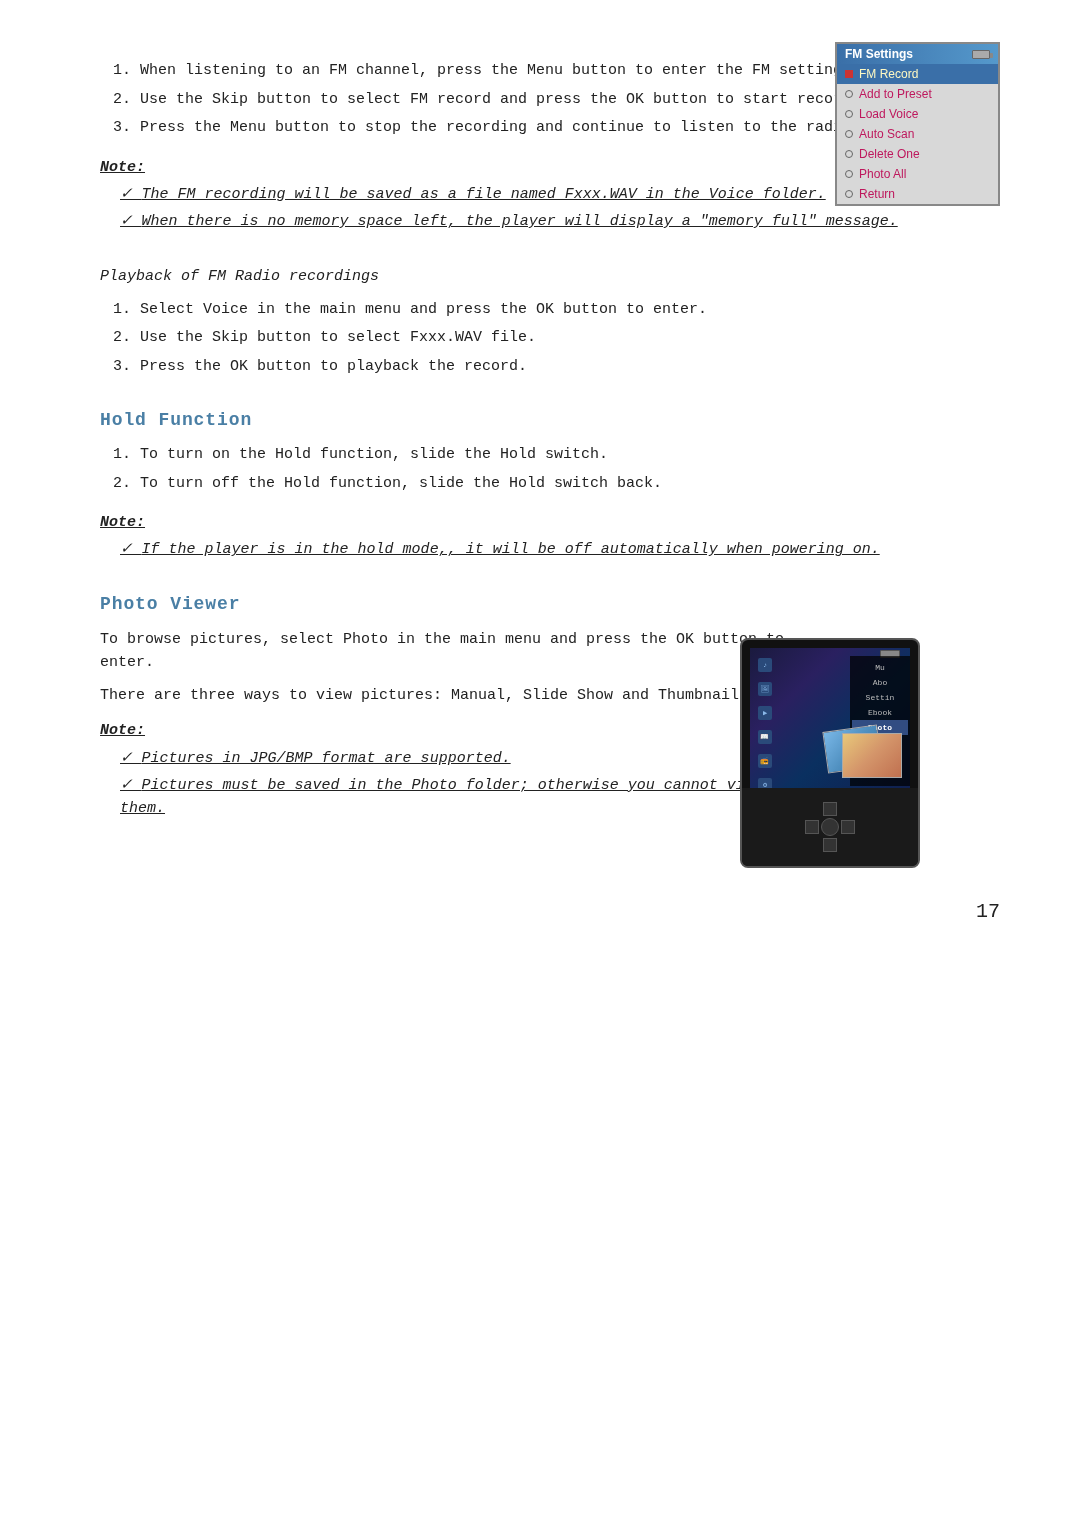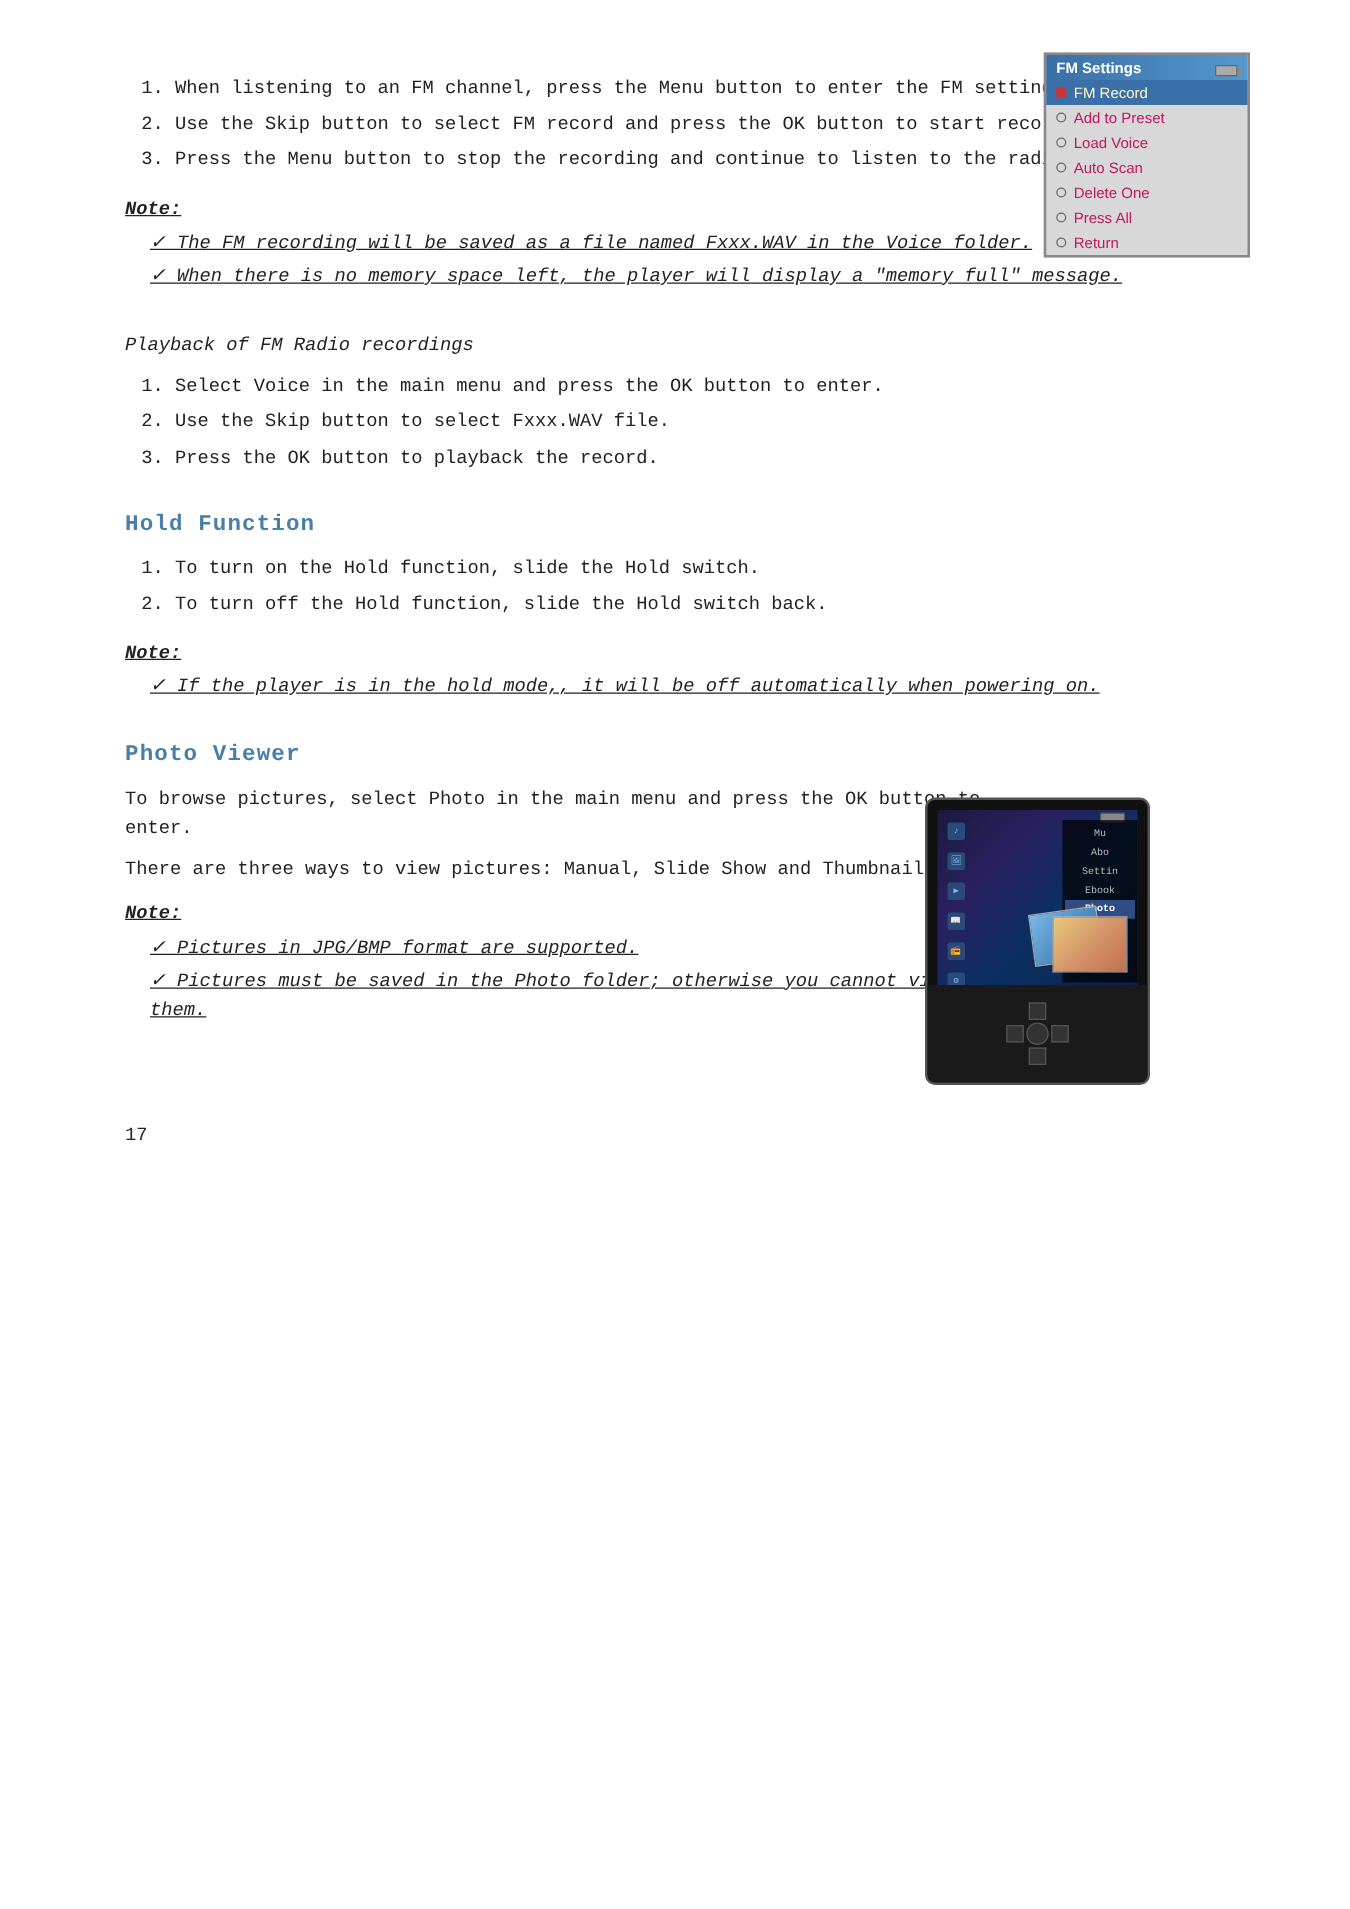--- a/index.html
+++ b/index.html
@@ -87,21 +87,21 @@
       font-family: Arial, sans-serif;
     }
 
     .fm-settings-title-bar {
       background: linear-gradient(to right, #3a6fa8, #5599cc);
       color: #fff;
       font-weight: bold;
       padding: 3px 8px;
       font-size: 12px;
       display: flex;
-      align-items: flex-end;
+      align-items: center;
       gap: 4px;
     }
 
     .fm-battery {
       background: #aaa;
       width: 18px;
       height: 9px;
       border: 1px solid #666;
       border-radius: 1px;
       margin-left: auto;
@@ -298,23 +298,23 @@
       background: #333;
       border: 1px solid #555;
     }
 
     .dpad-up { top: 0; left: 50%; transform: translateX(-50%); }
     .dpad-down { bottom: 0; left: 50%; transform: translateX(-50%); }
     .dpad-left { left: 0; top: 50%; transform: translateY(-50%); }
     .dpad-right { right: 0; top: 50%; transform: translateY(-50%); }
 
     .page-number {
-      text-align: left;
+      text-align: right;
       margin-top: 24px;
-      font-size: 15px;
+      font-size: 20px;
     }
 
     .top-left {
       flex: 1;
     }
   </style>
 </head>
 <body>
 
 <div class="fm-settings-box">
@@ -338,21 +338,21 @@
       <div class="fm-settings-item">
         <span class="dot"></span>
         <span>Auto Scan</span>
       </div>
       <div class="fm-settings-item">
         <span class="dot"></span>
         <span>Delete One</span>
       </div>
       <div class="fm-settings-item">
         <span class="dot"></span>
-        <span>Press All</span>
+        <span>Photo All</span>
       </div>
       <div class="fm-settings-item">
         <span class="dot"></span>
         <span>Return</span>
       </div>
     </div>
 </div>
 
 <div class="top-left">
   <ol class="numbered-list" id="intro-steps-list">

